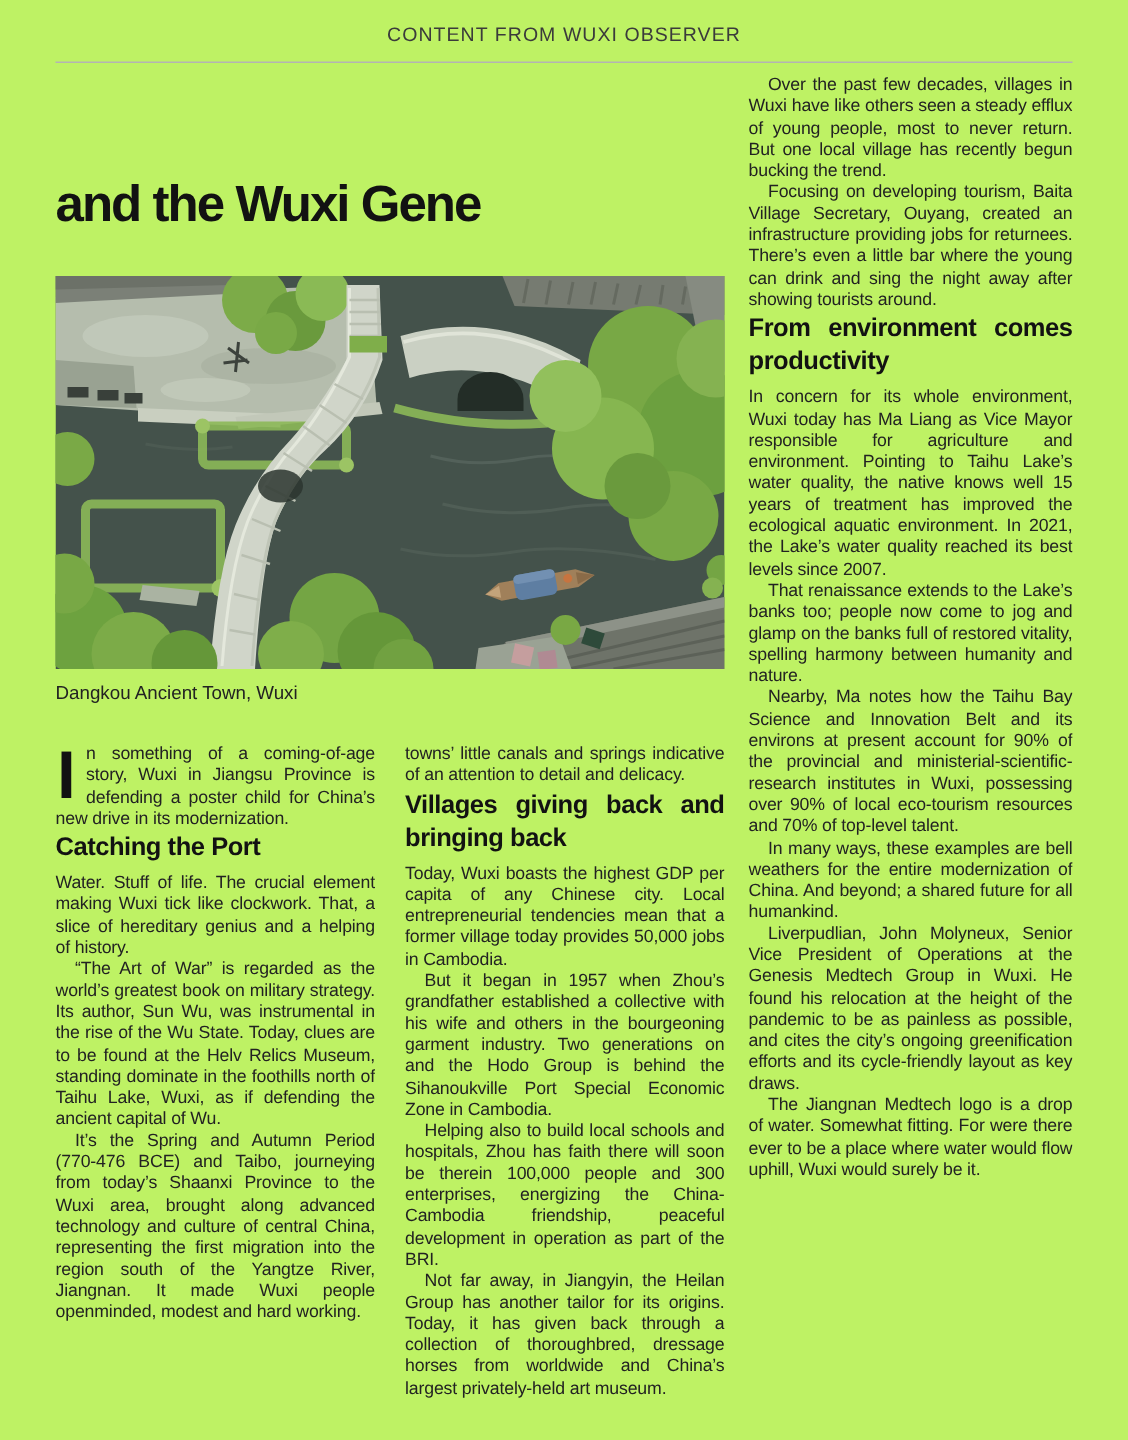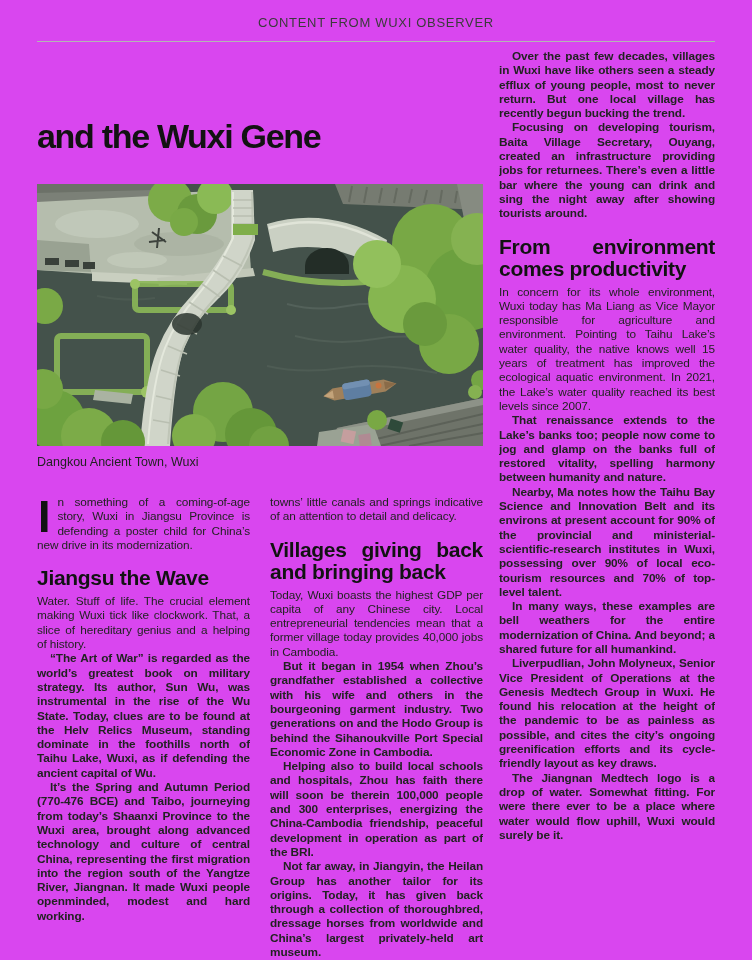--- a/index.html
+++ b/index.html
@@ -1,17 +1,17 @@
 <!DOCTYPE html>
 <html><head>
 <meta charset="utf-8">
 <style>
   html,body{margin:0;padding:0;background:#ffffff;}
   .page{
-    position:relative;width:752px;height:960px;background:#d946ef;
+    position:relative;width:752px;height:960px;background:#bef264;
     font-family:"Liberation Sans",sans-serif;color:#1f1f1f;overflow:hidden;
   }
   .kicker{
     margin-top:15px;text-align:center;font-size:13px;letter-spacing:.7px;
     color:#3b3b3b;font-weight:400;
   }
   .rule{margin:11px 37px 0 37px;border:none;border-top:1.5px solid #b4b4b4;height:0;}
   .content{display:flex;gap:16px;padding:0 37px;}
   .left{width:446px;flex:0 0 446px;}
   .title{
@@ -22,23 +22,23 @@
   figure svg{display:block;}
   figcaption{margin-top:9px;font-size:12.5px;color:#222222;}
   .cols2{display:flex;gap:20px;margin-top:26px;}
   .bodycol{
     text-align:justify;font-size:11.8px;line-height:14.3px;letter-spacing:-0.1px;
     color:#222222;overflow:hidden;
   }
   .colA,.colB{width:213px;flex:0 0 213px;height:465px;}
   .colC{width:216px;flex:0 0 216px;padding-top:7px;height:900px;}
   .bodycol p{margin:0;}
-  .bodycol p.ind{text-indent:13px;font-weight:bold;}
+  .bodycol p.ind{text-indent:13px;}
   h2{
-    font-size:21px;line-height:22px;margin:15px 0 5px 0;letter-spacing:-0.3px;
+    font-size:17px;line-height:22px;margin:2px 0 5px 0;letter-spacing:-0.3px;
     color:#121212;font-weight:bold;
   }
   .dropcap{
     float:left;font-weight:bold;font-size:45px;line-height:40px;
     padding:2px 7px 0 1px;color:#121212;
   }
 </style>
 </head>
 <body>
 
@@ -145,30 +145,30 @@
           <rect x="352" y="236" width="13" height="11" fill="#2e4a3a" transform="rotate(18 358 241)"></rect>
           <circle cx="444" cy="196" r="10" fill="#74a544"></circle>
           <circle cx="438" cy="208" r="7" fill="#85b251"></circle>
         </svg>
         <figcaption>Dangkou Ancient Town, Wuxi</figcaption>
       </figure>
 
       <div class="cols2">
         <div class="bodycol colA">
           <p><span class="dropcap">I</span><span>n something of a coming-of-age story, Wuxi in Jiangsu Province is defending a poster child for China’s new drive in its modernization.</span></p>
-          <h2>Jiangsu the Wave</h2>
+          <h2>Catching the Port</h2>
           <p>Water. Stuff of life. The crucial element making Wuxi tick like clockwork. That, a slice of hereditary genius and a helping of history.</p>
           <p class="ind">“The Art of War” is regarded as the world’s greatest book on military strategy. Its author, Sun Wu, was instrumental in the rise of the Wu State. Today, clues are to be found at the Helv Relics Museum, standing dominate in the foothills north of Taihu Lake, Wuxi, as if defending the ancient capital of Wu.</p>
           <p class="ind">It’s the Spring and Autumn Period (770-476 BCE) and Taibo, journeying from today’s Shaanxi Province to the Wuxi area, brought along advanced technology and culture of central China, representing the first migration into the region south of the Yangtze River, Jiangnan. It made Wuxi people openminded, modest and hard working.</p>
         </div>
         <div class="bodycol colB">
           <p>towns’ little canals and springs indicative of an attention to detail and delicacy.</p>
           <h2>Villages giving back and bringing back</h2>
-          <p>Today, Wuxi boasts the highest GDP per capita of any Chinese city. Local entrepreneurial tendencies mean that a former village today provides 40,000 jobs in Cambodia.</p>
-          <p class="ind">But it began in 1954 when Zhou’s grandfather established a collective with his wife and others in the bourgeoning garment industry. Two generations on and the Hodo Group is behind the Sihanoukville Port Special Economic Zone in Cambodia.</p>
+          <p>Today, Wuxi boasts the highest GDP per capita of any Chinese city. Local entrepreneurial tendencies mean that a former village today provides 50,000 jobs in Cambodia.</p>
+          <p class="ind">But it began in 1957 when Zhou’s grandfather established a collective with his wife and others in the bourgeoning garment industry. Two generations on and the Hodo Group is behind the Sihanoukville Port Special Economic Zone in Cambodia.</p>
           <p class="ind">Helping also to build local schools and hospitals, Zhou has faith there will soon be therein 100,000 people and 300 enterprises, energizing the China-Cambodia friendship, peaceful development in operation as part of the BRI.</p>
           <p class="ind">Not far away, in Jiangyin, the Heilan Group has another tailor for its origins. Today, it has given back through a collection of thoroughbred, dressage horses from worldwide and China’s largest privately-held art museum.</p>
         </div>
       </div>
     </div>
 
     <div class="bodycol colC">
       <p class="ind">Over the past few decades, villages in Wuxi have like others seen a steady efflux of young people, most to never return. But one local village has recently begun bucking the trend.</p>
       <p class="ind">Focusing on developing tourism, Baita Village Secretary, Ouyang, created an infrastructure providing jobs for returnees. There’s even a little bar where the young can drink and sing the night away after showing tourists around.</p>
       <h2>From environment comes productivity</h2>

